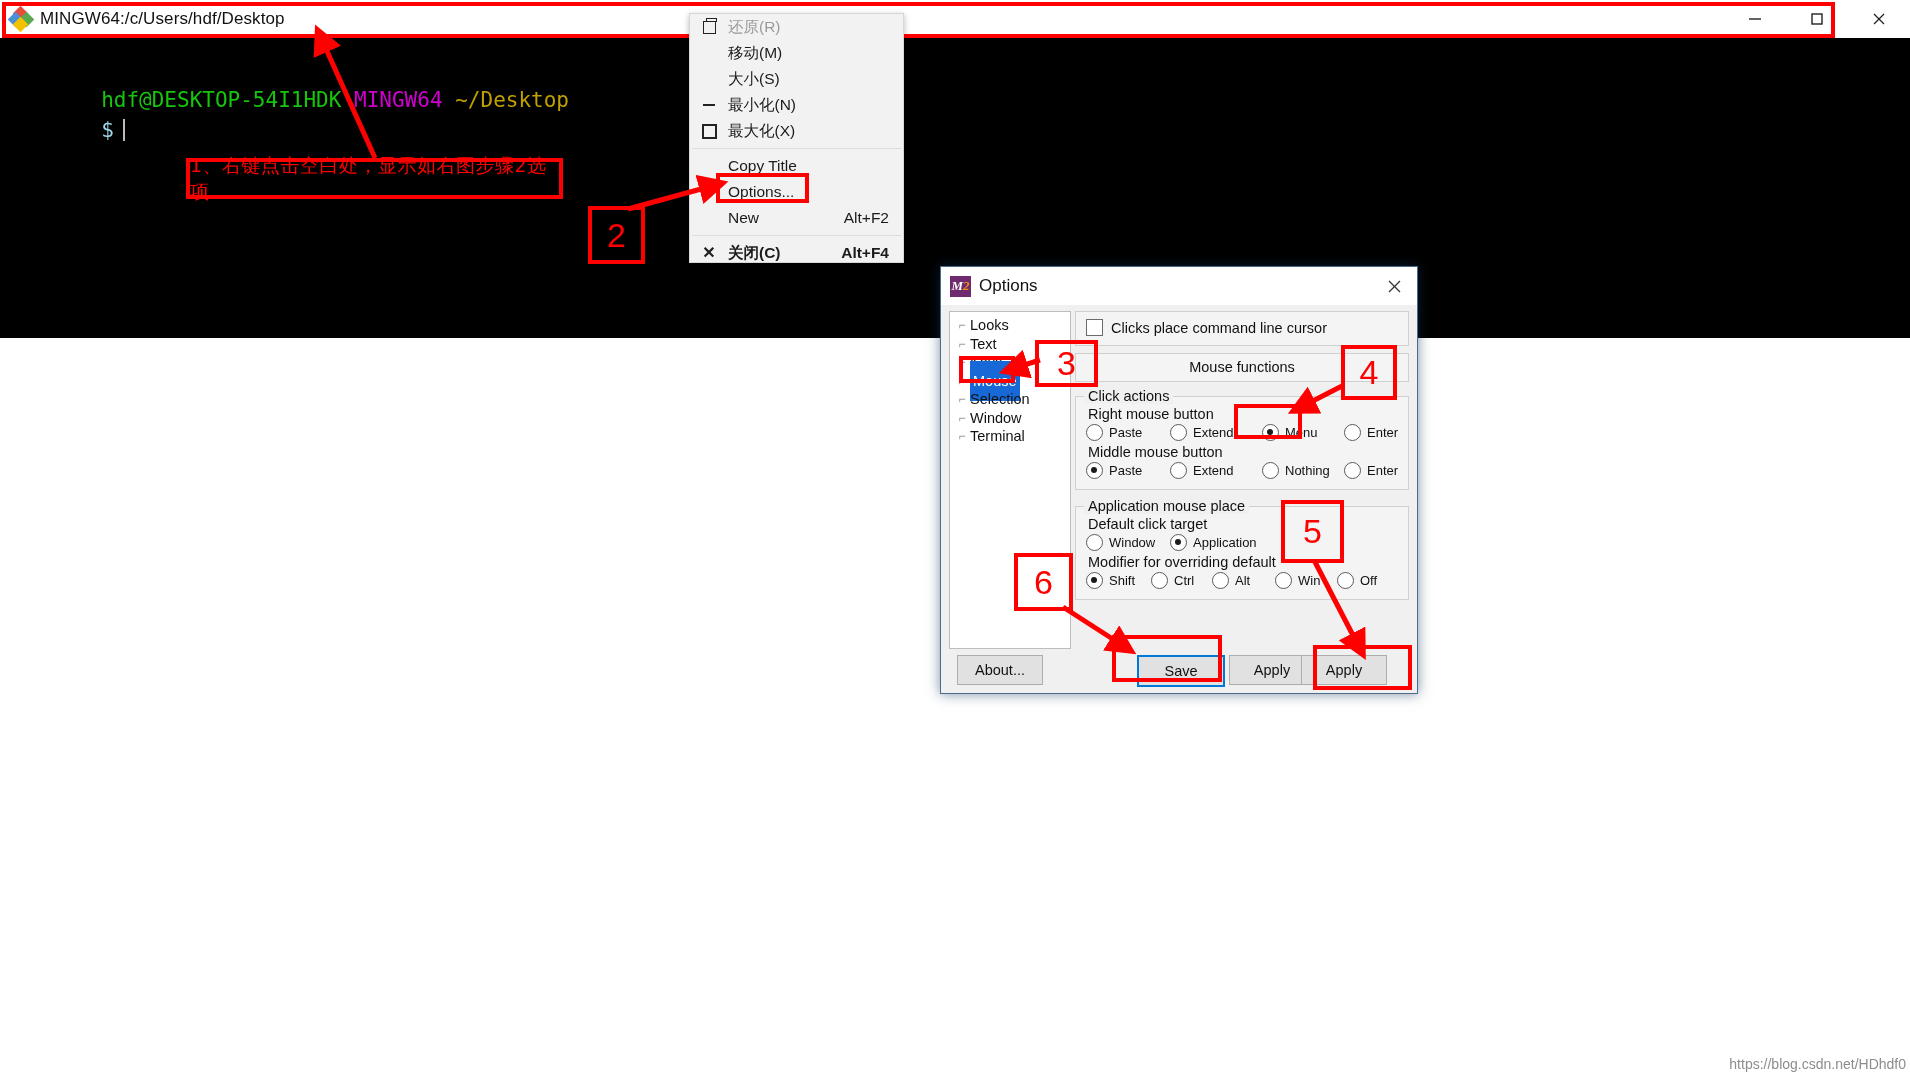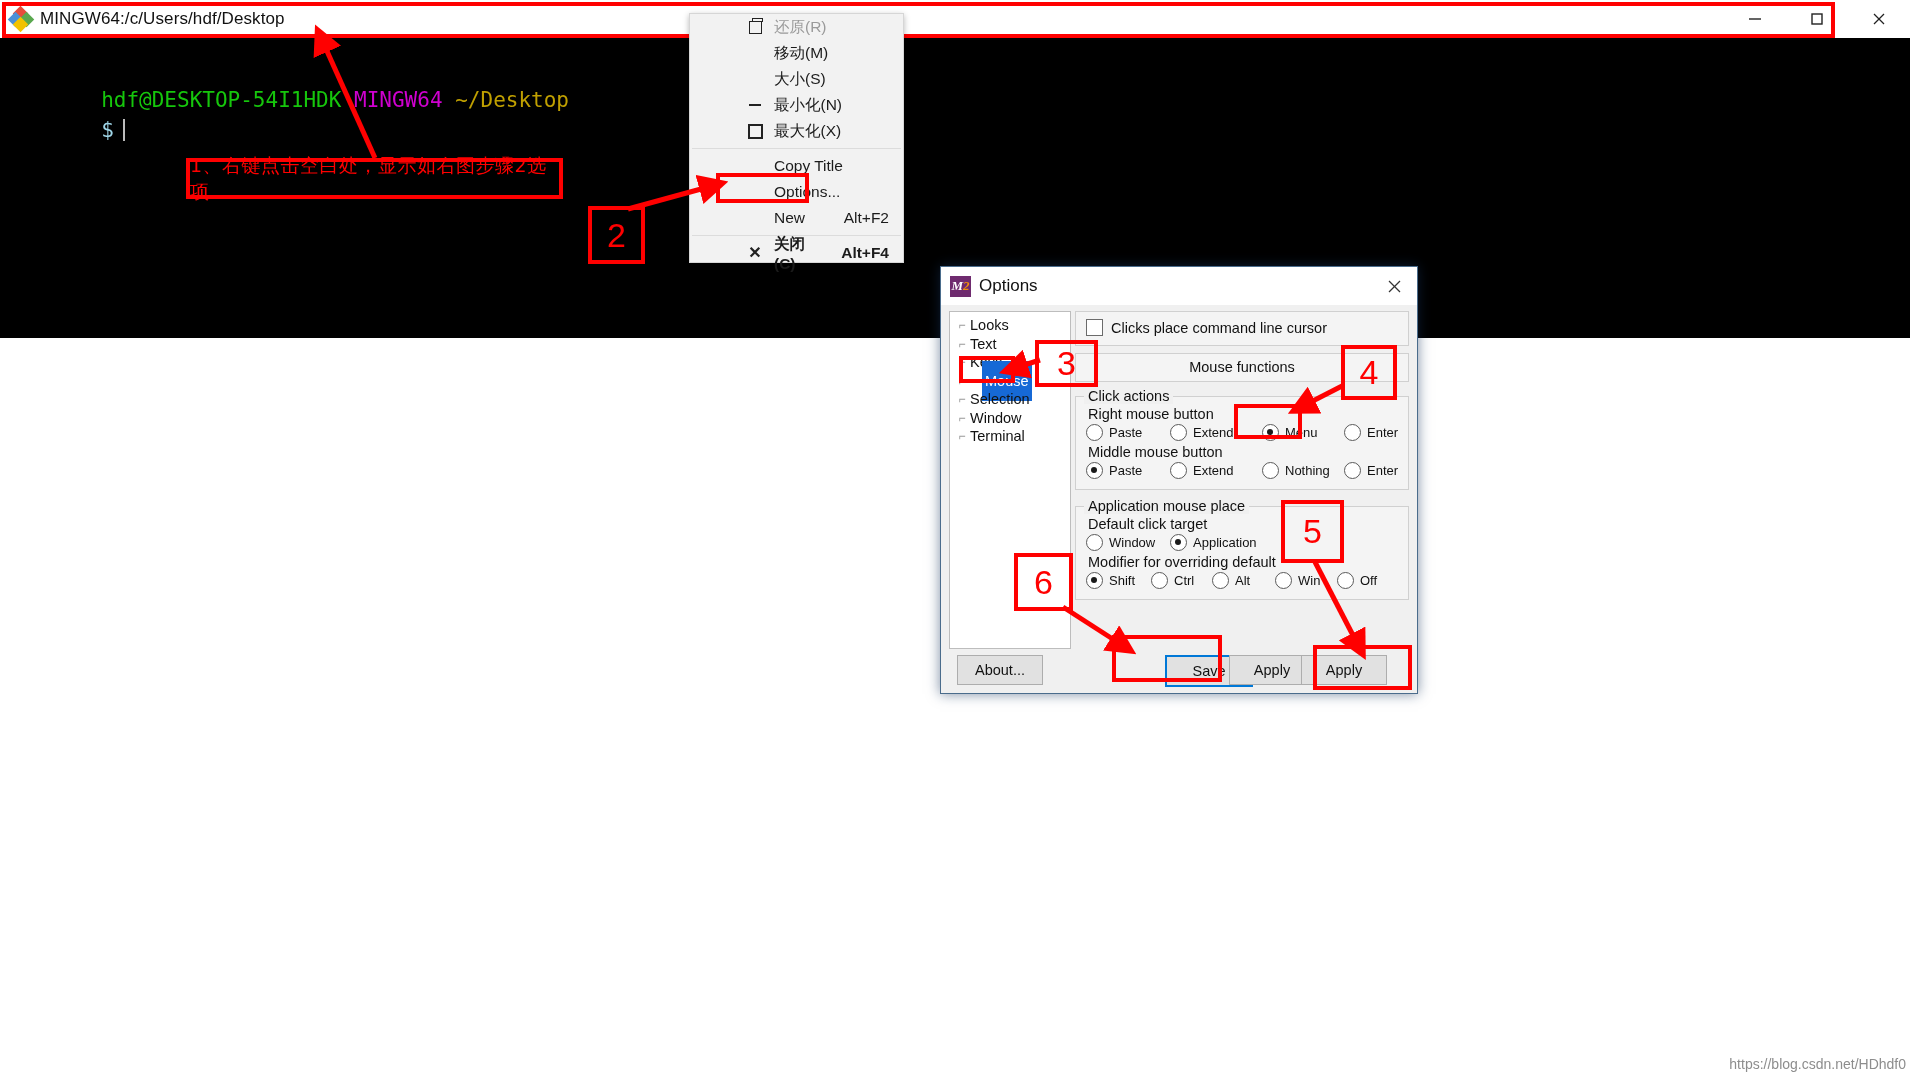--- a/index.html
+++ b/index.html
@@ -42,21 +42,21 @@
   
   .redbox{position:absolute;border:4px solid #ff0000;box-sizing:border-box;pointer-events:none;}
   .red-title-border{left:2px;top:2px;width:1833px;height:36px;}
 
   
   .ctxmenu{
     position:absolute;left:689px;top:13px;width:213px;height:248px;
     background:#f2f2f2;border:1px solid #d6d6d6;box-shadow:0 2px 6px rgba(0,0,0,.28);
     font-size:15.5px;color:#1b1b1b;
   }
-  .ctx-item{height:26px;display:flex;align-items:center;padding:0 8px 0 0;position:relative;margin-left:46px;}
+  .ctx-item{height:26px;display:flex;align-items:center;padding:0 8px 0 0;position:relative;}
   .ctx-gl{width:38px;flex:0 0 38px;display:flex;align-items:center;justify-content:center;font-size:14px;color:#222;}
   .ctx-lab{flex:1 1 auto;}
   .ctx-acc{margin-left:auto;padding-left:20px;padding-right:6px;}
   .ctx-sep{height:1px;background:#dcdcdc;margin:4px 2px;}
   .ctx-item.bold{font-weight:bold;}
   .ctx-item.disabled{color:#9a9a9a;}
   .glyph-restore{display:inline-block;width:11px;height:11px;border:1.6px solid currentColor;position:relative;}
   .glyph-restore:after{content:"";position:absolute;left:2px;top:-4px;width:9px;height:3px;border:1.6px solid currentColor;border-bottom:none;}
   .glyph-min{display:inline-block;width:12px;height:2px;background:#222;}
   .glyph-max{display:inline-block;width:11px;height:11px;border:2.6px solid #222;}
@@ -77,42 +77,42 @@
   .dlg-titletext{font-size:17px;color:#111;}
   .dlg-close{position:absolute;right:0;top:0;width:46px;height:38px;display:flex;align-items:center;justify-content:center;}
 
   .dlg-body{position:absolute;left:0;top:38px;width:476px;height:388px;}
   .tree{
     position:absolute;left:8px;top:6px;width:120px;height:332px;background:#fff;border:1px solid #bdbdbd;
     padding:4px 0 0 0;
   }
   .tree-item{height:18.5px;display:flex;align-items:center;padding-left:4px;font-size:14.5px;}
   .tree-dash{width:16px;flex:0 0 16px;color:#9a9a9a;font-size:12px;line-height:1;text-align:center;}
-  .tree-item.sel .tree-lab{background:#1669d6;color:#fff;padding:12px 3px;margin-left:12px;}
+  .tree-item.sel .tree-lab{background:#1669d6;color:#fff;padding:12px 3px;}
 
   .panel{position:absolute;left:134px;top:6px;width:334px;}
   .grp{border:1px solid #d0d0d0;background:#f4f4f4;margin-bottom:7px;position:relative;}
   .grp-hdr{text-align:center;padding:5px 0 6px;font-size:14.5px;}
   .chkrow{display:flex;align-items:center;padding:7px 0 9px 10px;}
   .chk{width:15px;height:15px;border:1px solid #6b6b6b;background:#fff;margin-right:8px;flex:0 0 auto;}
   .grpbox{border:1px solid #d0d0d0;background:#f4f4f4;margin-bottom:7px;padding:6px 8px 9px 10px;position:relative;}
   .grpbox > .legend{position:absolute;top:-9px;left:8px;background:#f0f0f0;padding:0 4px;font-size:14.5px;}
   .sublabel{font-size:14.5px;margin:3px 0 2px 2px;}
   .radiorow{display:flex;align-items:center;margin-bottom:1px;}
   .rd{display:flex;align-items:center;margin-right:0;}
   .rdc{width:15px;height:15px;border:1px solid #5a5a5a;border-radius:50%;background:#fff;margin-right:6px;position:relative;flex:0 0 auto;}
   .rdc.on:after{content:"";position:absolute;left:3.5px;top:3.5px;width:6px;height:6px;border-radius:50%;background:#1b1b1b;}
   .rdlab{font-size:13px;white-space:nowrap;}
 
   .dlg-buttons{position:absolute;left:0;bottom:8px;width:476px;height:30px;}
   .btn{
     position:absolute;height:28px;background:#e1e1e1;border:1px solid #adadad;
     display:flex;align-items:center;justify-content:center;font-size:14.5px;color:#111;
   }
-  .btn.default{border:2px solid #0078d7;margin-left:28px;}
+  .btn.default{border:2px solid #0078d7;}
 
   
   .ann-box{position:absolute;border:4px solid #ff0000;box-sizing:border-box;}
   .ann-num{
     position:absolute;border:4px solid #ff0000;box-sizing:border-box;
     color:#ff0000;font-size:34px;display:flex;align-items:center;justify-content:center;
     background:transparent;font-family:"Liberation Sans",sans-serif;
   }
   .ann-text{
     position:absolute;border:4px solid #ff0000;box-sizing:border-box;background:#000;

